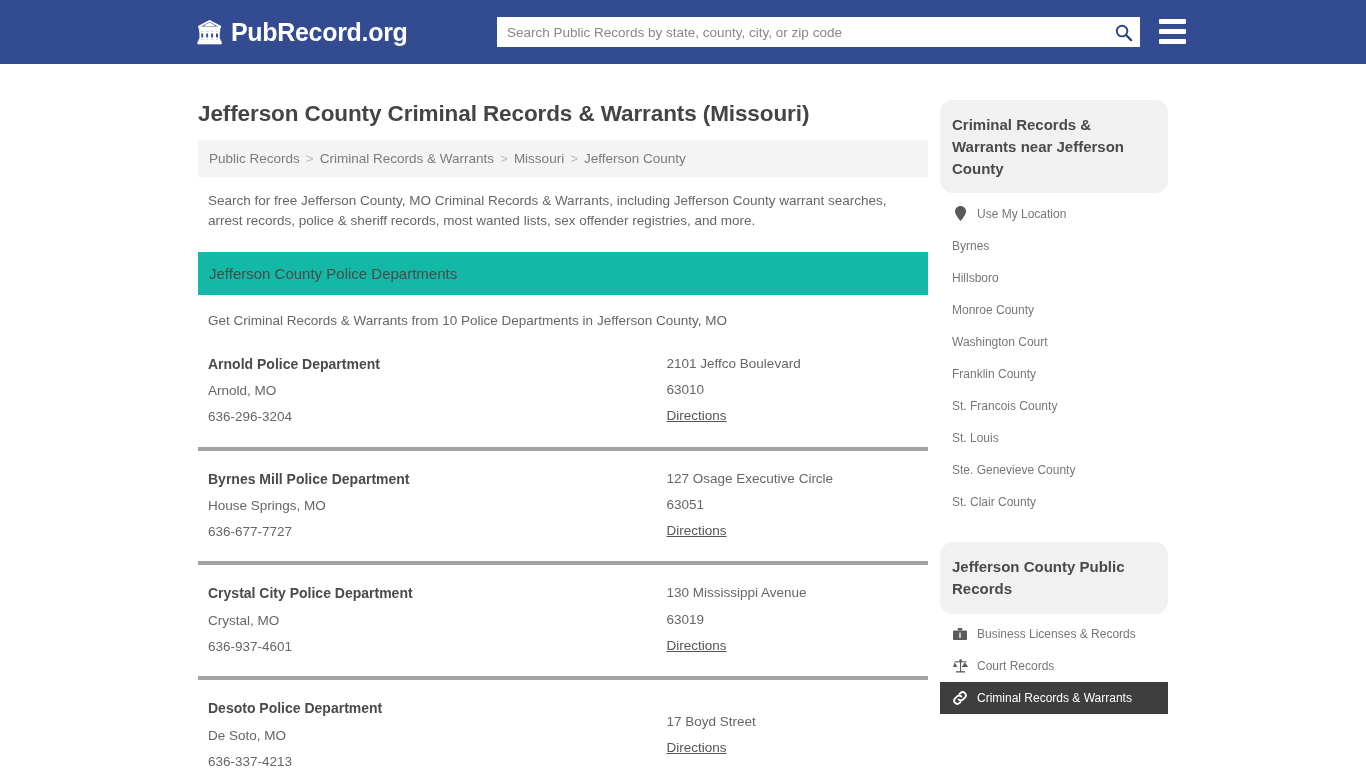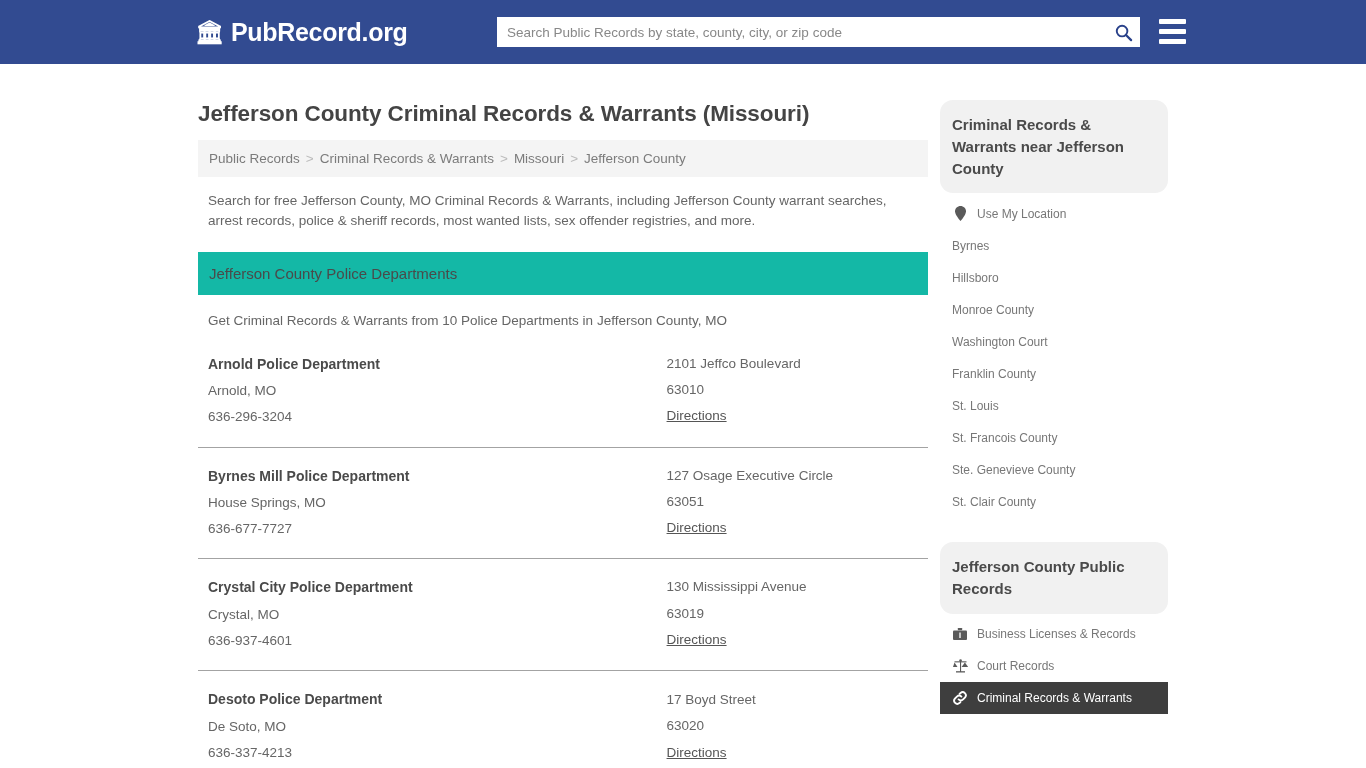--- a/index.html
+++ b/index.html
@@ -141,21 +141,21 @@
     color: #666666;
     padding: 18px 10px 0 10px;
   }
 
   .listing {
     margin-top: 8px;
   }
   .listing-row {
     display: flex;
     padding: 15px 10px 16px 10px;
-    border-bottom: 1px solid #a3a3a3;
+    border-bottom: 4px solid #a3a3a3;
   }
   .listing-row:last-child { border-bottom: none; align-items: center; }
   .col-left { width: 465px; }
   .col-right { width: 255px; }
   .org-name {
     font-size: 14px;
     font-weight: bold;
     color: #4a4a4a;
     line-height: 1.95;
   }
@@ -286,21 +286,21 @@
               <div class="org-line">636-937-4601</div>
             </div>
             <div class="col-right"><div class="addr-line">130 Mississippi Avenue</div><div class="addr-line">63019</div><a href="#" class="directions">Directions</a></div>
           </div>
           <div class="listing-row">
             <div class="col-left">
               <div class="org-name">Desoto Police Department</div>
               <div class="org-line">De Soto, MO</div>
               <div class="org-line">636-337-4213</div>
             </div>
-            <div class="col-right"><div class="addr-line">17 Boyd Street</div><div class="addr-line">63020</div><a href="#" class="directions">Directions</a></div>
+            <div class="col-right"><div class="addr-line">17 Boyd Street</div><a href="#" class="directions">Directions</a></div>
           </div>
         </div>
     </div>
 
     <div class="side-col">
 
       <div class="side-box">
         <div class="side-box-head">Criminal Records &amp; Warrants near Jefferson County</div>
         <div class="side-list" id="nearby-list">
             <a class="side-item" href="#">
@@ -320,24 +320,24 @@
             <a class="side-item" href="#">
               <span>Monroe County</span>
             </a>
             <a class="side-item" href="#">
               <span>Washington Court</span>
             </a>
             <a class="side-item" href="#">
               <span>Franklin County</span>
             </a>
             <a class="side-item" href="#">
+              <span>St. Francois County</span>
+            </a>
+            <a class="side-item" href="#">
               <span>St. Louis</span>
-            </a>
-            <a class="side-item" href="#">
-              <span>St. Francois County</span>
             </a>
             <a class="side-item" href="#">
               <span>Ste. Genevieve County</span>
             </a>
             <a class="side-item" href="#">
               <span>St. Clair County</span>
             </a>
           </div>
       </div>
 

